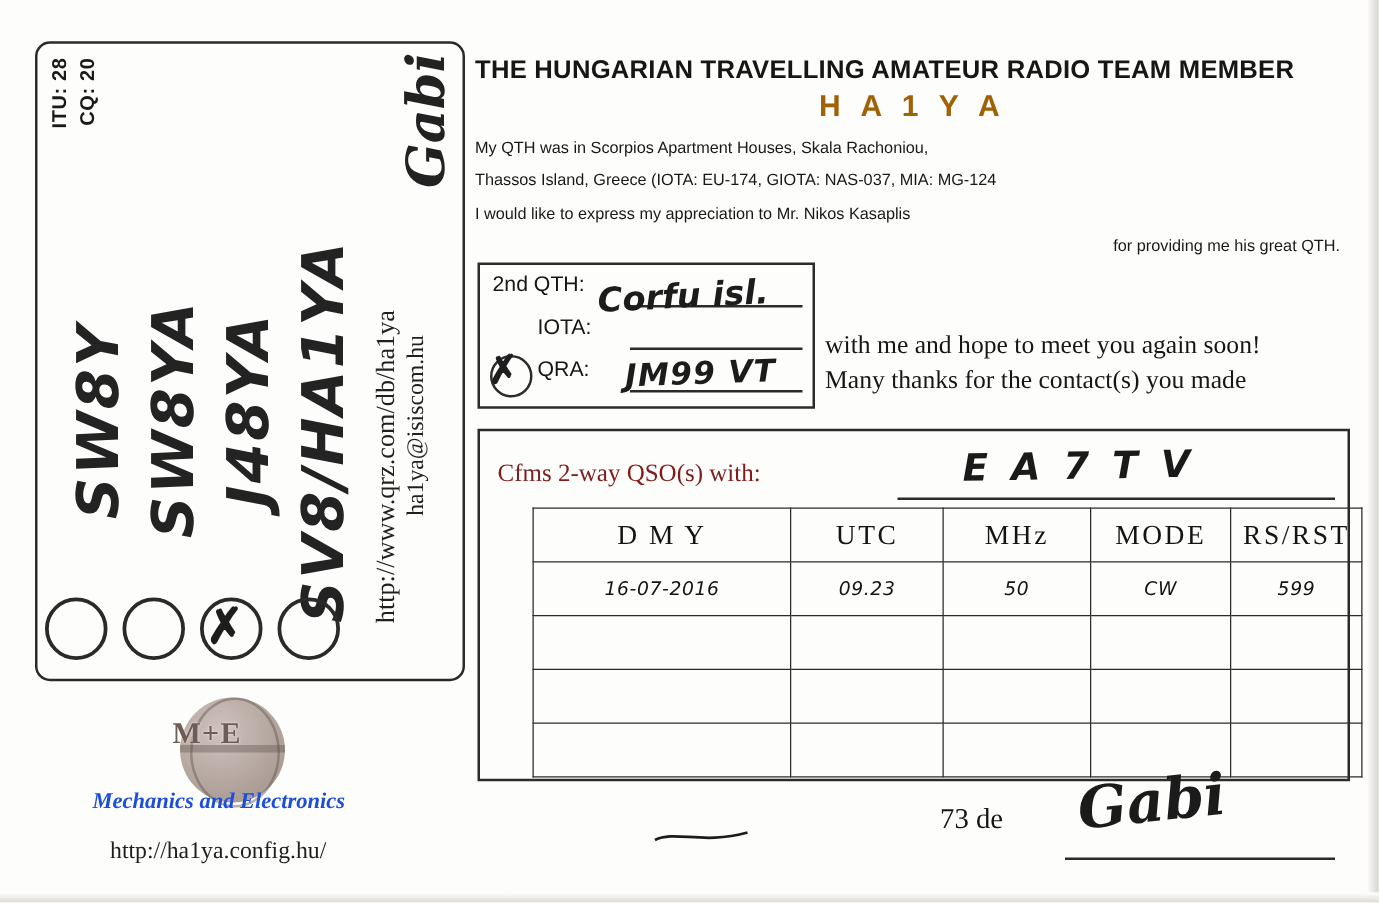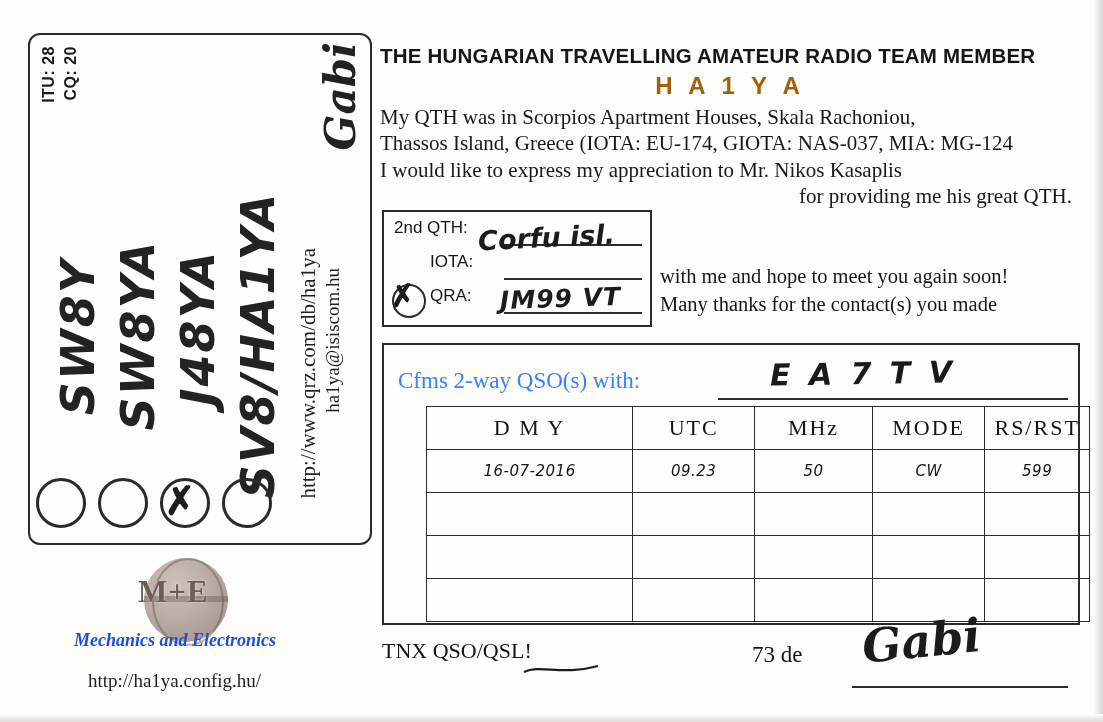--- a/index.html
+++ b/index.html
@@ -111,21 +111,21 @@
   .globe:before{
     content:"";position:absolute;left:8px;top:0;width:68px;height:84px;
     border:2px solid rgba(70,55,50,.45);border-radius:50%;
   }
   .globe:after{
     content:"";position:absolute;left:0;top:38px;width:84px;height:6px;
     background:rgba(70,55,50,.4);
   }
   .me-badge{
     position:absolute;left:10px;top:18px;
-    font-family:"Liberation Serif", serif;font-weight:bold;font-size:31px;
+    font-family:"Liberation Serif", serif;font-weight:bold;font-size:24px;
     color:#6f5c55;letter-spacing:1px;
     text-shadow:0 0 2px rgba(255,255,255,.8);
   }
   .me-caption{
     position:absolute;left:74px;top:630px;width:260px;
     font-family:Liberation Serif, serif;font-style:italic;font-weight:bold;
     font-size:18px;color:#1d4ed8;
   }
   .bottom-url{
     position:absolute;left:88px;top:670px;
@@ -140,22 +140,22 @@
     white-space:nowrap;
   }
   .hdr-call{
     position:absolute;left:380px;top:72px;width:700px;
     text-align:center;
     font-family:"Liberation Sans", sans-serif;
     font-weight:bold;font-size:24px;letter-spacing:5px;color:#a16207;
   }
   .body-lines{
     position:absolute;left:380px;top:105px;width:706px;
-    font-family:Liberation Serif, serif;
-    font-size:21px;line-height:25.5px;color:#181818;
+    font-family:Liberation Sans, sans-serif;
+    font-size:13px;line-height:25.5px;color:#181818;
   }
   .body-lines div{white-space:nowrap;}
   .line-appr{margin-top:2px;}
   .line-appr2{text-align:right;padding-right:14px;}
 
   
   .qth-box{
     position:absolute;left:382px;top:210px;width:266px;height:113px;
     border:2px solid #2b2b2b;
   }
@@ -192,21 +192,21 @@
     font-size:20.5px;line-height:28px;color:#161616;
   }
 
   
   .qso-box{
     position:absolute;left:382px;top:343px;width:694px;height:278px;
     border:2px solid #2b2b2b;
   }
   .cfms{
     position:absolute;left:398px;top:368px;
-    font-family:"Liberation Serif", serif;font-size:23px;color:#3b82f6;
+    font-family:"Liberation Serif", serif;font-size:20px;color:#7f1d1d;
   }
   .cfms-call{
     position:absolute;left:770px;top:356px;
     font-family:"DejaVu Sans", sans-serif;font-style:italic;font-weight:bold;
     font-size:30px;letter-spacing:4px;color:#1a1a1a;transform:rotate(-1deg);
   }
   .cfms-underline{
     position:absolute;left:718px;top:398px;width:350px;height:2px;background:#2b2b2b;
   }
   table.qso{
@@ -361,21 +361,20 @@
       <tr>
         <td></td>
         <td></td>
         <td></td>
         <td></td>
         <td></td>
       </tr>
     </tbody>
   </table>
 
-  <div class="tnx">TNX QSO/QSL!</div>
   <svg class="tnx-squiggle" viewBox="0 0 78 14">
     <path d="M2 10 C 18 2, 40 14, 76 4" stroke="#1c1c1c" stroke-width="2.2" fill="none"></path>
   </svg>
   <div class="de73">73 de</div>
   <div class="sig">Gabi</div>
   <div class="sig-line"></div>
 
   <div class="scan-edge-right"></div>
   <div class="scan-edge-bottom"></div>
 </div>

